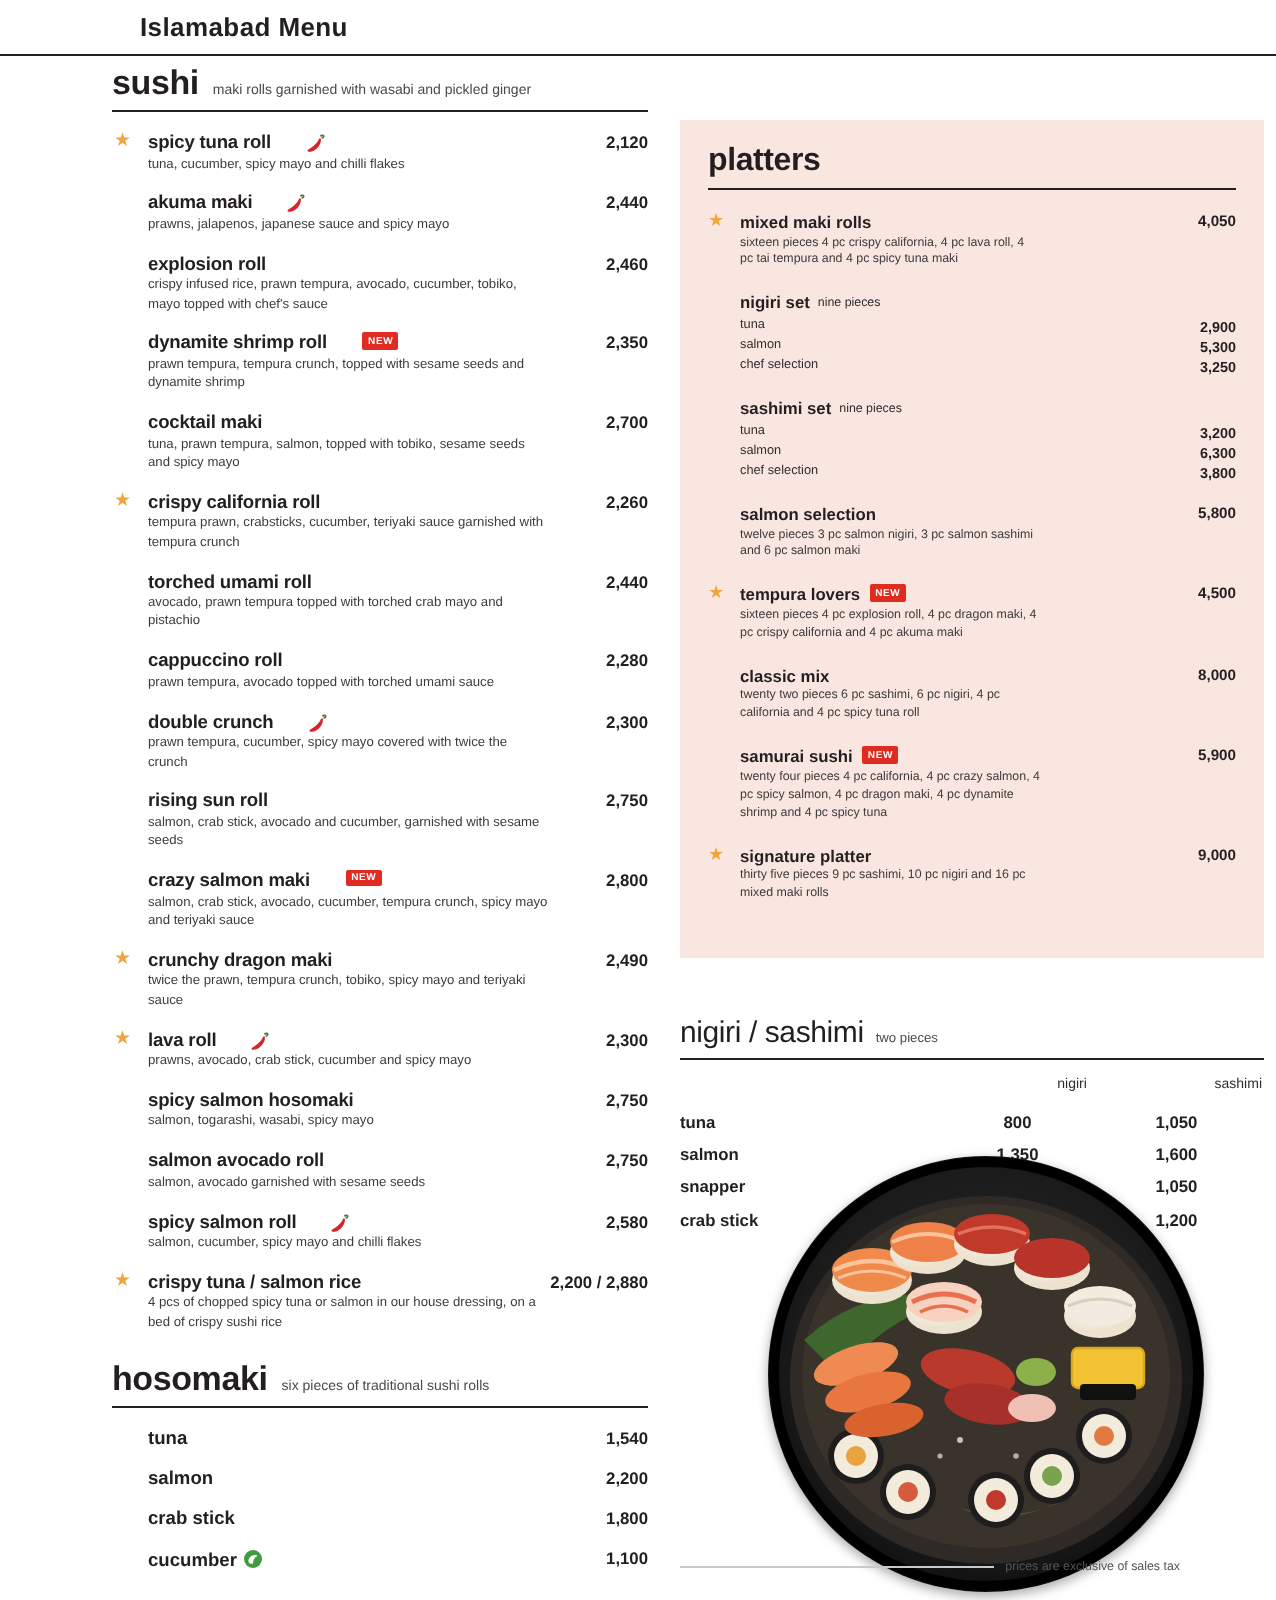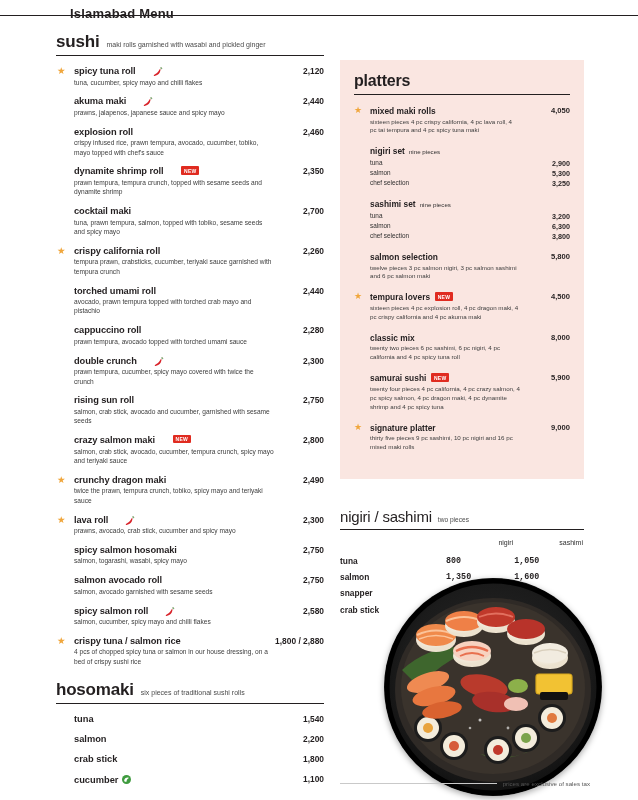--- a/index.html
+++ b/index.html
@@ -9,21 +9,21 @@
     background: #ffffff;
     font-family: "Liberation Sans", sans-serif;
     color: #231f20;
     position: relative;
     overflow: hidden;
   }
   .page { width:638px; height:800px; position:relative; padding: 0; }
 
   
   .header {
-    position:absolute; left:0; top:0; width:638px; height:16px;
+    position:absolute; left:0; top:0; width:638px; height:28px;
     border-bottom: 1.5px solid #231f20;
   }
   .header-title {
     position:absolute; left:70px; top:6px;
     font-size: 13px; font-weight: bold; letter-spacing:0.2px;
   }
 
   
   .left-col { position:absolute; left:56px; top:32px; width:268px; }
 
@@ -65,21 +65,21 @@
   
   .hosomaki { margin-top: 14px; }
   .hoso-list { margin-top: 10px; }
   .hoso-row {
     position:relative; font-size: 9.3px; font-weight:bold; padding-left:18px;
     margin-bottom: 10px;
   }
   .hoso-row .price { position:absolute; right:0; top:0; font-size:8.4px; font-weight:bold; }
 
   
-  .right-col { position:absolute; left:340px; top:60px; width:244px; }
+  .right-col { position:absolute; left:340px; top:60px; width:292px; }
 
   .platters-box {
     background: #fae6e1; padding: 12px 14px 16px 14px; position:relative;
   }
   .platters-title { font-size:16px; font-weight:bold; letter-spacing:-0.2px; }
   .platters-rule { border-top:1px solid #231f20; margin-top:4px; }
   .pitems { margin-top: 11px; }
   .pitem { position:relative; padding-left:16px; margin-bottom: 11px; }
   .pitem .pname { font-size:8.4px; font-weight:bold; display:flex; align-items:center; }
   .pitem .psub { font-size:6.2px; font-weight:normal; color:#2e2e2e; margin-left:4px; }
@@ -95,21 +95,21 @@
   .nig-head { display:flex; align-items:baseline; gap:6px; }
   .nig-title { font-size:15px; font-weight:normal; letter-spacing:-0.2px;margin-top:13px; }
   .nig-sub { font-size:6.6px; color:#4a4a4a; }
   .nig-rule { border-top:1px solid #231f20; margin-top:4px; }
   .nig-table { margin-top:8px; width:100%; border-collapse:collapse; }
   .nig-table th {
     font-size:7px; font-weight:normal; color:#2e2e2e; text-align:right; padding-bottom:6px;
   }
   .nig-table th.lbl { text-align:left; }
   .nig-table td { font-size:8.4px; font-weight:bold; padding:3.2px 0; }
-  .nig-table td.num { text-align:left;font-family:Liberation Mono, monospace; }
+  .nig-table td.num { text-align:center; }
 
   
   .photo { position:absolute; left:384px; top:578px; width:218px; height:218px; }
   .plate {
     position:absolute; inset:0; border-radius:50%;
     background: radial-gradient(circle at 50% 46%, #2b2b2b 0%, #1b1b1b 58%, #0c0c0c 78%, #000 100%);
     box-shadow: 0 2px 6px rgba(0,0,0,0.35);
     overflow:hidden;
   }
   .plate svg { position:absolute; left:0; top:0; }
@@ -287,21 +287,21 @@
             </div>
             <div class="desc">salmon, cucumber, spicy mayo and chilli flakes</div>
             <div class="price">2,580</div>
           </div>
           <div class="item">
             <span class="star">★</span>
             <div class="name-row">
               <span class="name">crispy tuna / salmon rice</span>
             </div>
             <div class="desc">4 pcs of chopped spicy tuna or salmon in our house dressing, on a bed of crispy sushi rice</div>
-            <div class="price">1,800 / 2,880</div>
+            <div class="price">2,200 / 2,880</div>
           </div>
         </div>
     </div>
 
     <div class="hosomaki">
       <div class="section-head">
         <div class="section-title">hosomaki</div>
         <div class="section-sub">six pieces of traditional sushi rolls</div>
       </div>
       <div class="rule"></div>

